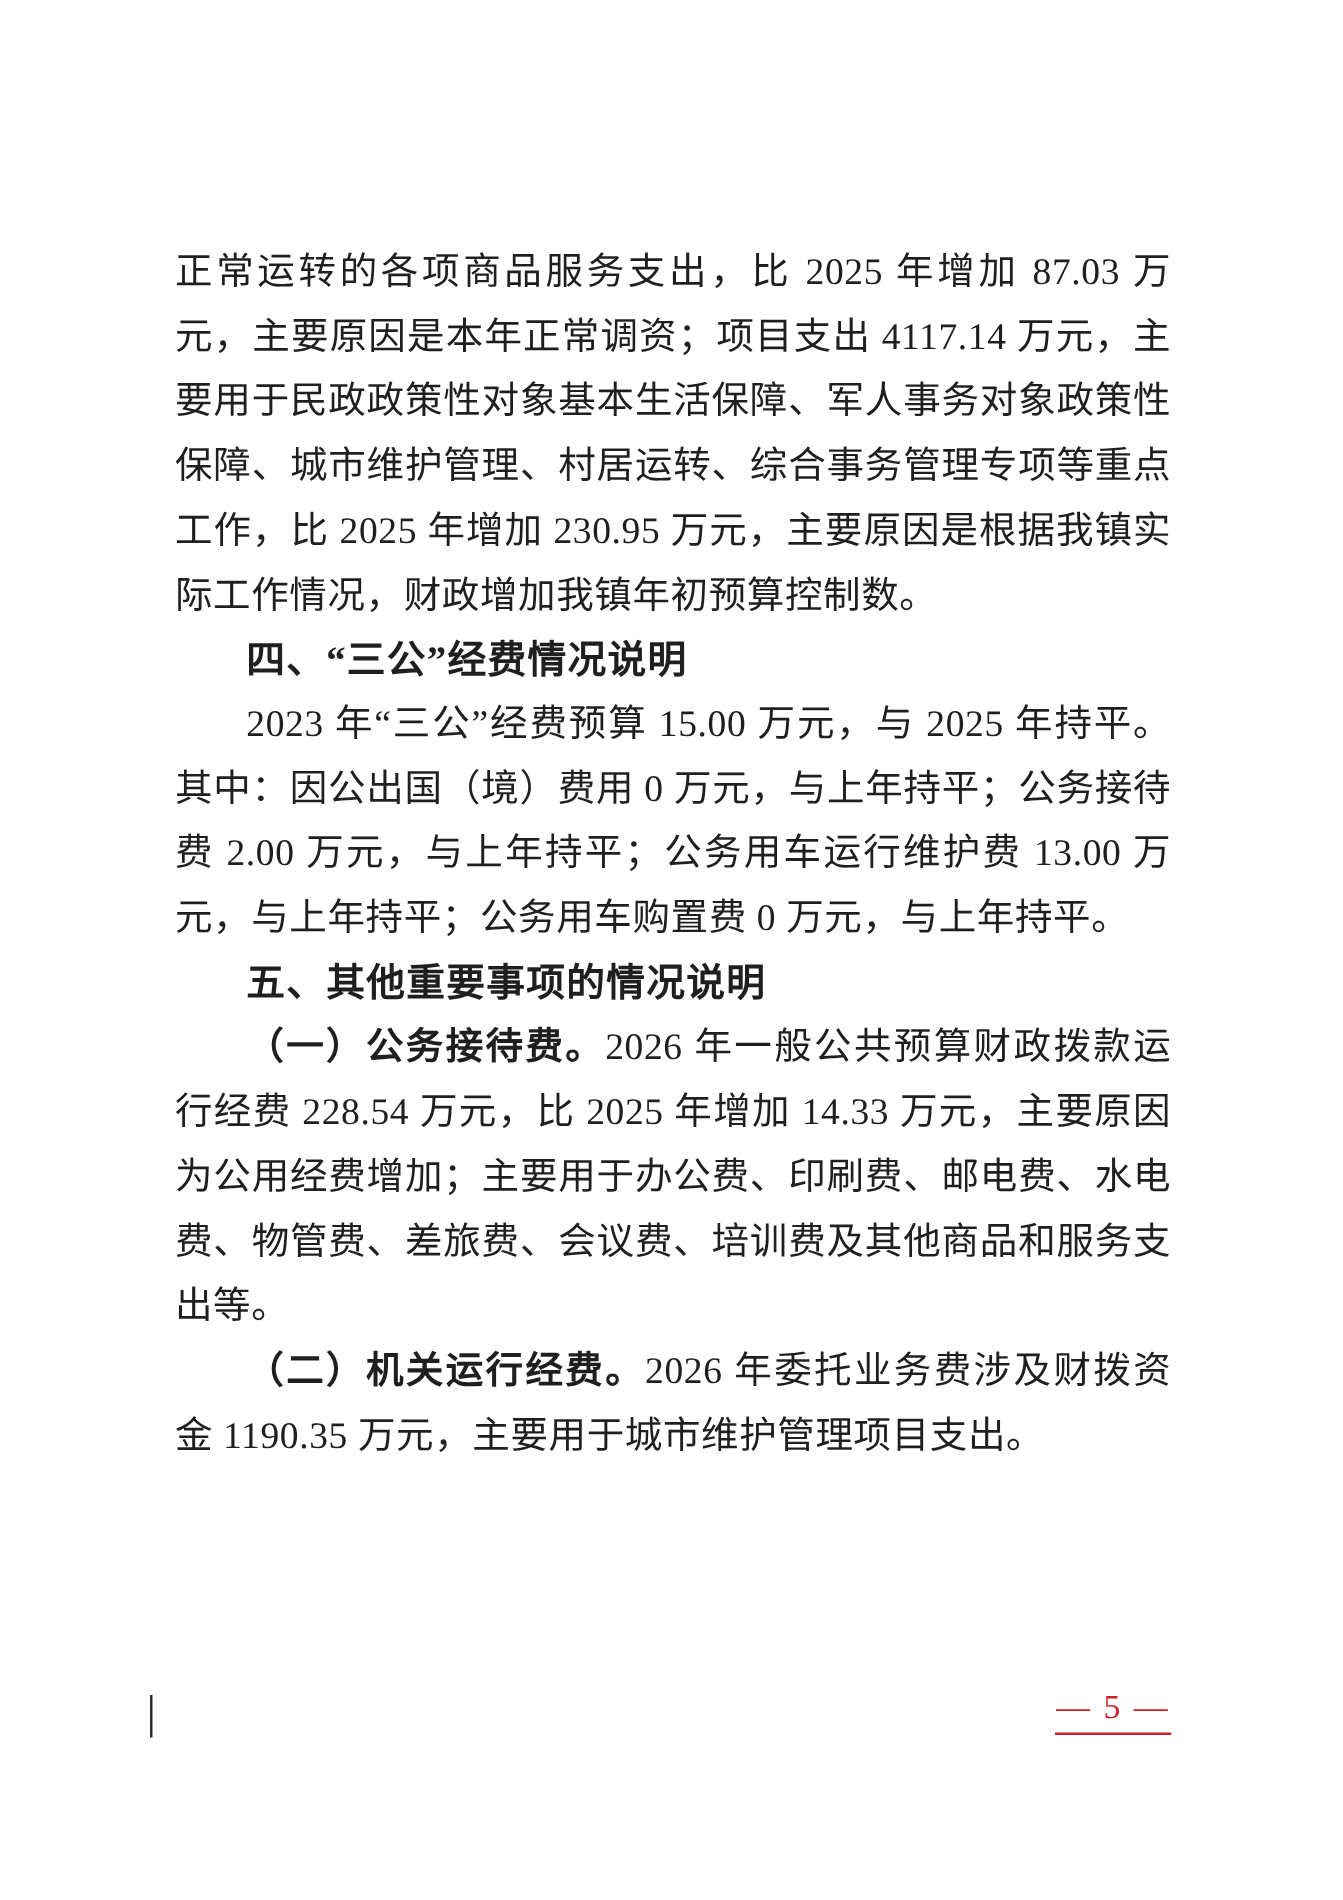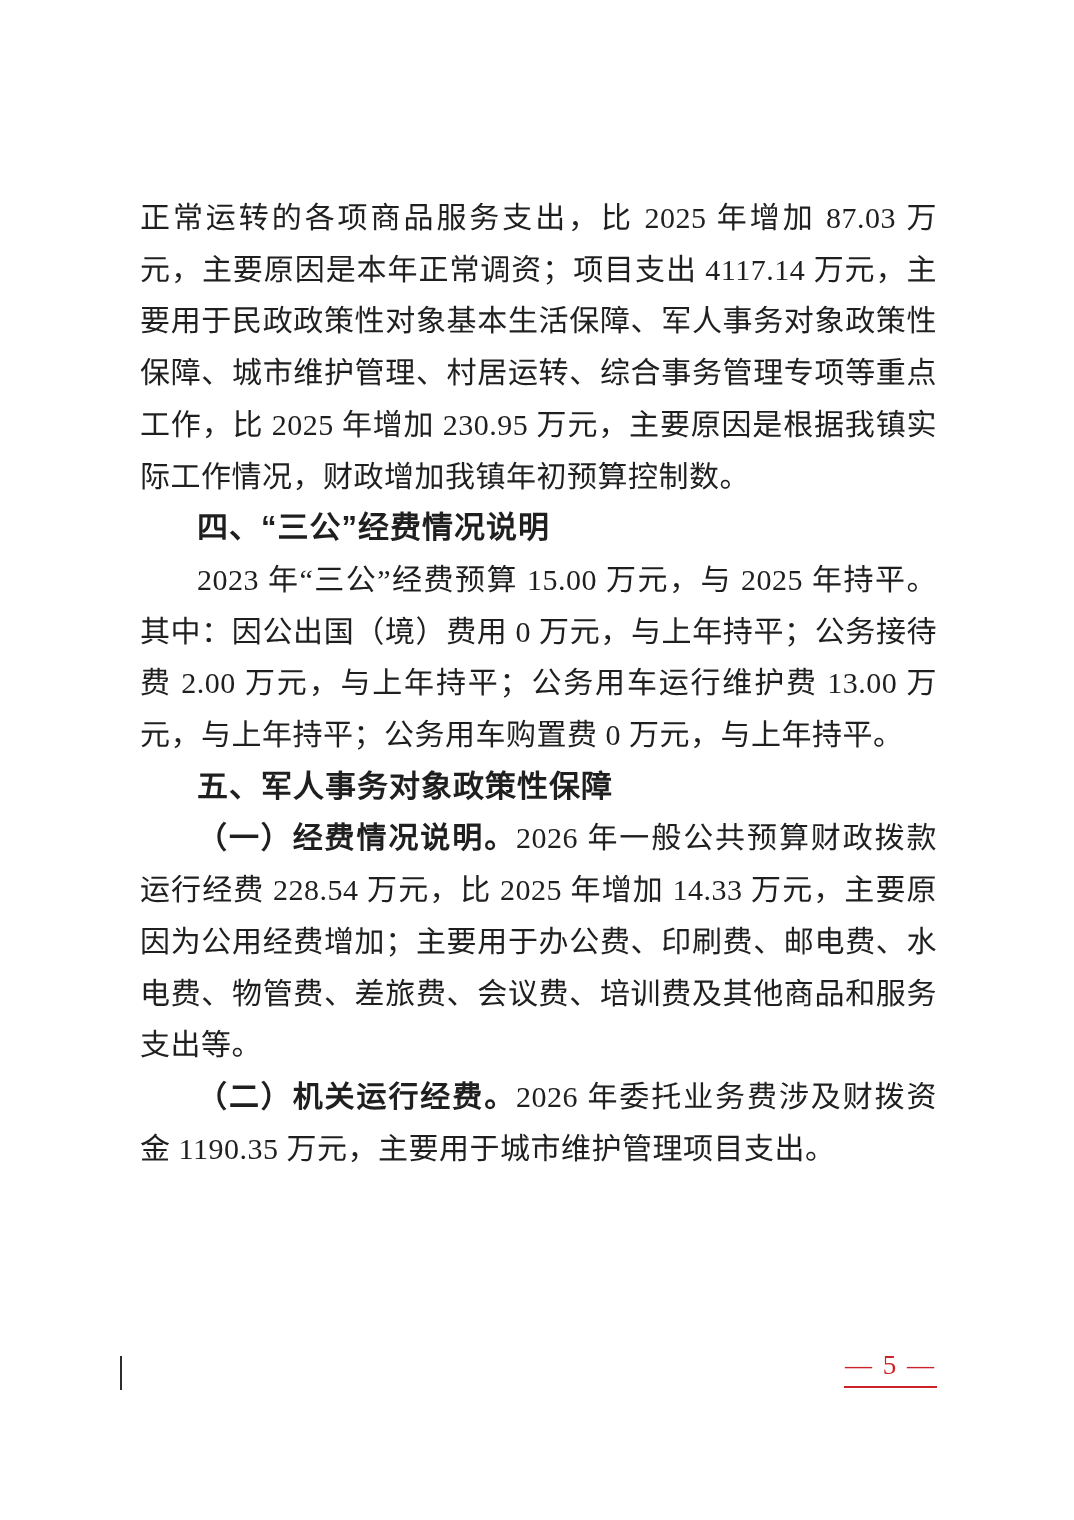--- a/index.html
+++ b/index.html
@@ -31,21 +31,21 @@
     letter-spacing: 0.5px;
   }
   .indent {
     text-indent: 57px;
   }
   .heading {
     margin: 0;
     font-size: 31px;
     line-height: 51.7px;
     font-weight: bold;
-    font-family: Liberation Sans, sans-serif;
+    font-family: Liberation Serif, serif;
     text-indent: 57px;
     letter-spacing: 1px;
   }
   .lead {
     font-weight: bold;
   }
   .page-number {
     position: absolute;
     top: 1349px;
     right: 137px;
@@ -74,23 +74,23 @@
 
   <div class="content">
 
     <p class="para"><span>正常运转的各项商品服务支出，比 2025 年增加 87.03 万元，主要原因是本年正常调资；项目支出 4117.14 万元，主要用于民政政策性对象基本生活保障、军人事务对象政策性保障、城市维护管理、村居运转、综合事务管理专项等重点工作，比 2025 年增加 230.95 万元，主要原因是根据我镇实际工作情况，财政增加我镇年初预算控制数。</span></p>
 
 
     <h2 class="heading">四、“三公”经费情况说明</h2>
 
     <p class="para indent"><span>2023 年“三公”经费预算 15.00 万元，与 2025 年持平。其中：因公出国（境）费用 0 万元，与上年持平；公务接待费 2.00 万元，与上年持平；公务用车运行维护费 13.00 万元，与上年持平；公务用车购置费 0 万元，与上年持平。</span></p>
 
-    <h2 class="heading">五、军人事务对象政策性保障</h2>
+    <h2 class="heading">五、其他重要事项的情况说明</h2>
 
-    <p class="para indent"><span class="lead">（一）经费情况说明。</span><span>2026 年一般公共预算财政拨款运行经费 228.54 万元，比 2025 年增加 14.33 万元，主要原因为公用经费增加；主要用于办公费、印刷费、邮电费、水电费、物管费、差旅费、会议费、培训费及其他商品和服务支出等。</span></p>
+    <p class="para indent"><span class="lead">（一）公务接待费。</span><span>2026 年一般公共预算财政拨款运行经费 228.54 万元，比 2025 年增加 14.33 万元，主要原因为公用经费增加；主要用于办公费、印刷费、邮电费、水电费、物管费、差旅费、会议费、培训费及其他商品和服务支出等。</span></p>
 
     <p class="para indent"><span class="lead">（二）机关运行经费。</span><span>2026 年委托业务费涉及财拨资金 1190.35 万元，主要用于城市维护管理项目支出。</span></p>
 
   </div>
 
   <div class="margin-mark"></div>
 
   <div class="page-number">— 5 —</div>
 
 </div>

